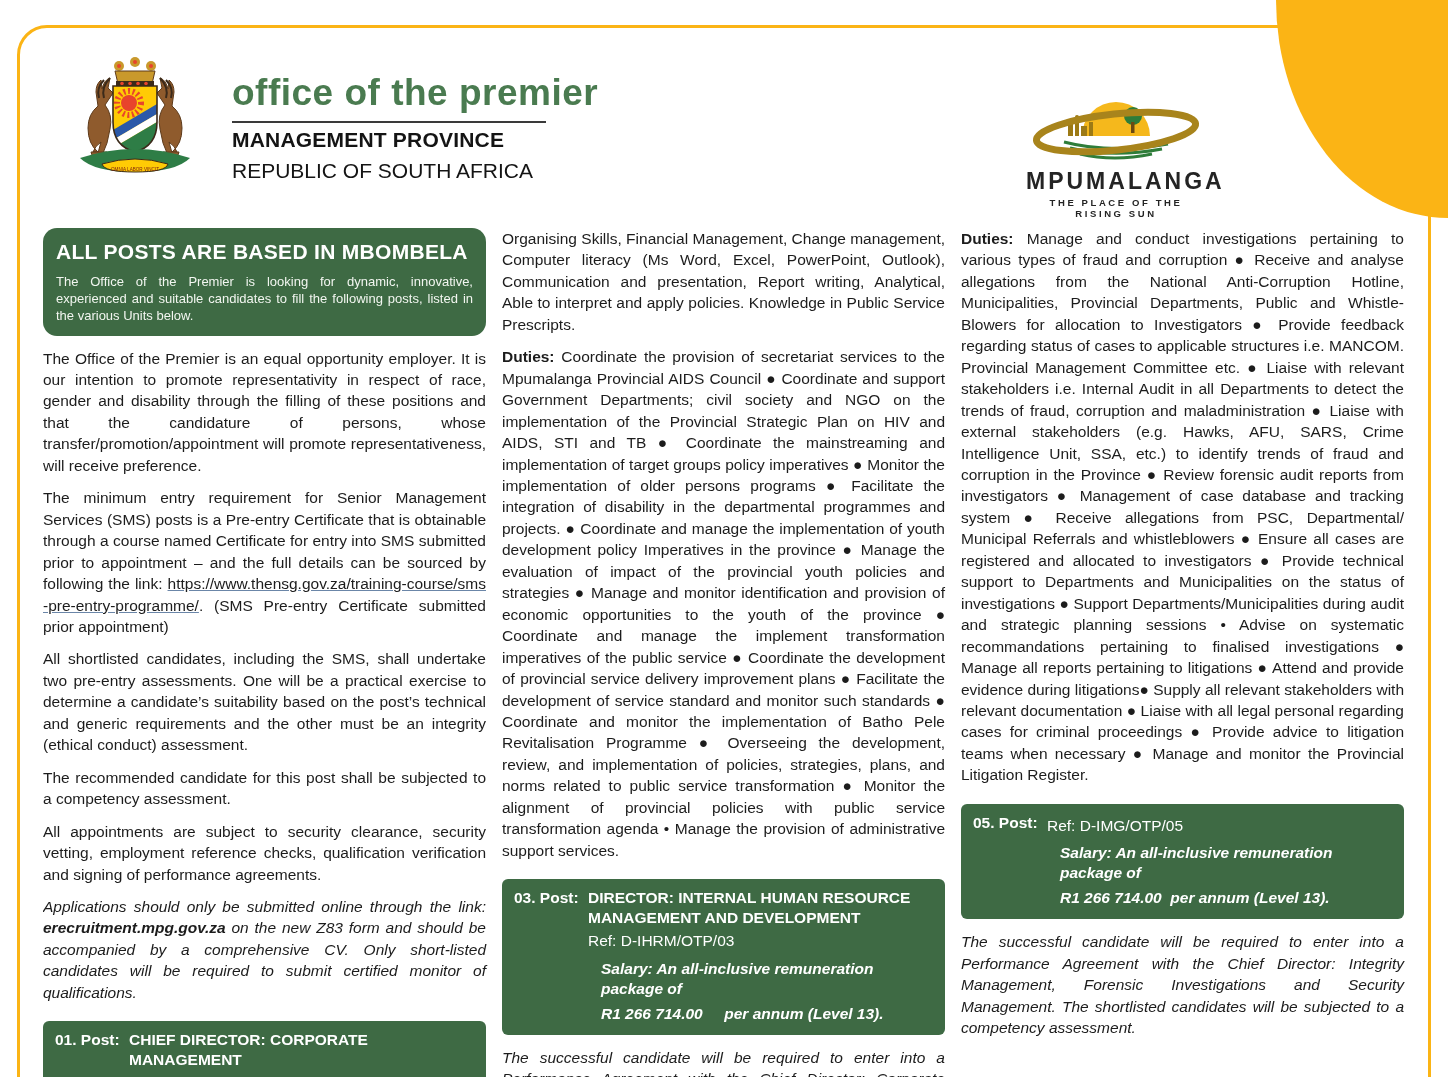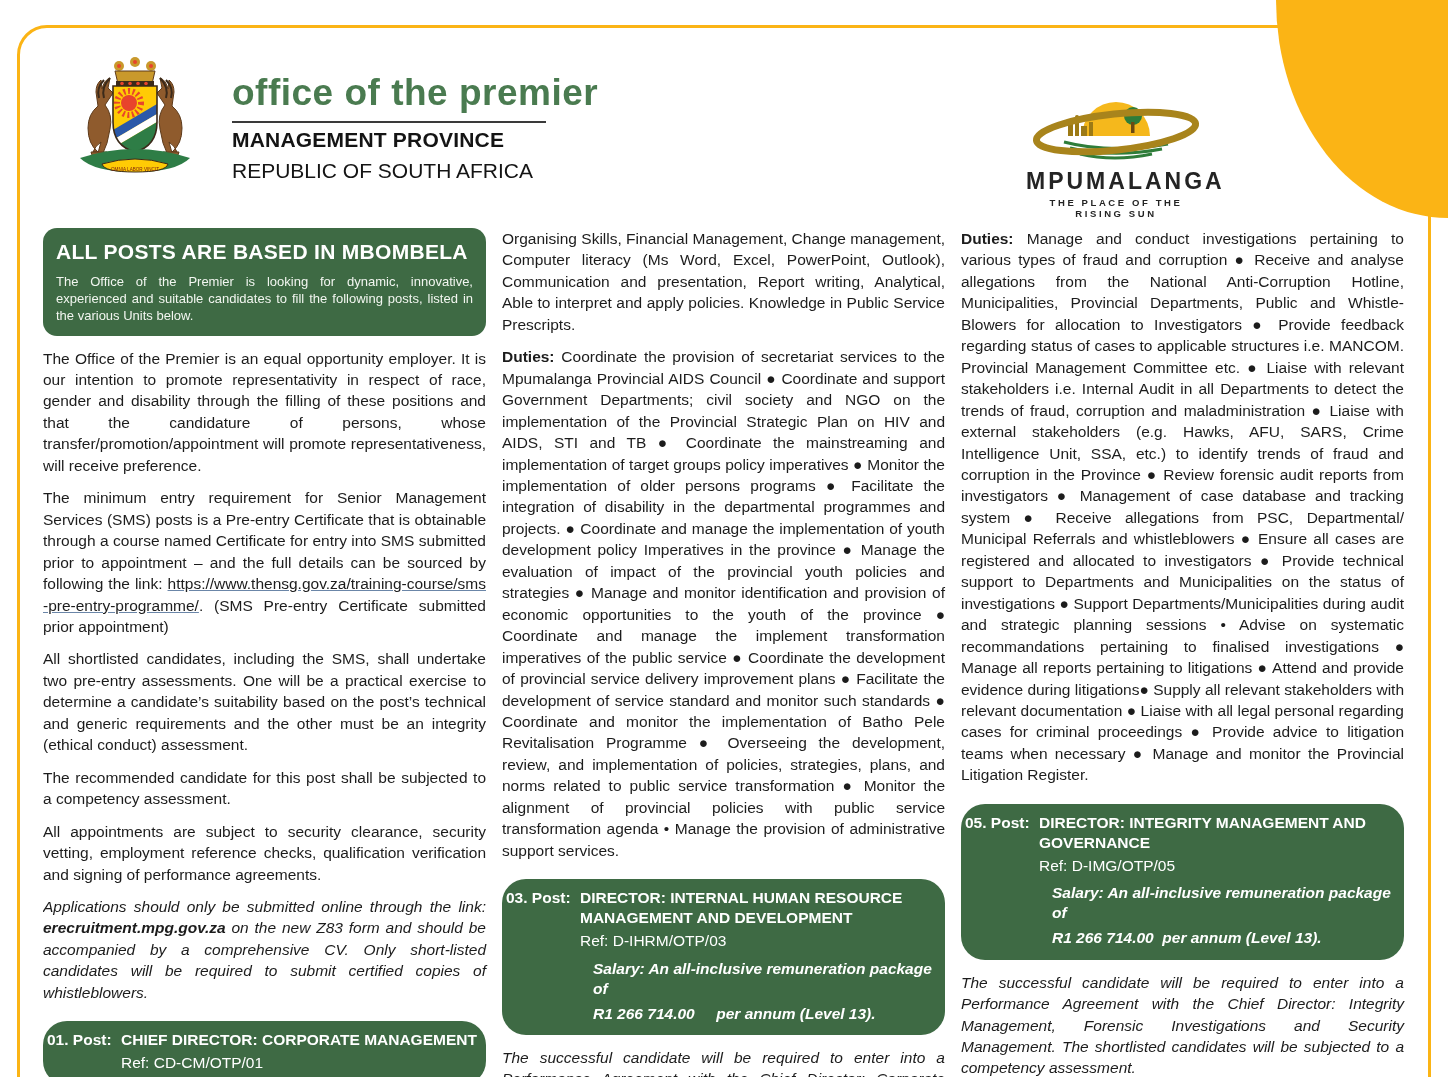--- a/index.html
+++ b/index.html
@@ -34,22 +34,22 @@
   .italic{font-style:italic;}
   .doc-link{color:#1c1c1c;text-decoration:underline;text-decoration-color:#6b86a8;cursor:pointer;word-break:break-all;}
   .apply-link{font-style:italic;cursor:pointer;}
   .green-banner{
     background:#3E6A44;color:#fff;border-radius:14px;
     padding:7px 13px 11px;margin:0 0 12px;
   }
   .banner-title{font-size:21px;font-weight:bold;letter-spacing:.3px;text-align:left;margin:2px 0 7px;}
   .banner-sub{font-size:13px;color:#f2f6f0;text-align:justify;line-height:1.32;}
   .post-box{
-    background:#3E6A44;color:#fff;border-radius:24px;
-    padding:9px 4px 11px;margin:18px 0 12px;display:flex;text-align:left;line-height:1.3;
+    background:#3E6A44;color:#fff;border-radius:6px;
+    padding:9px 12px 11px;margin:18px 0 12px;display:flex;text-align:left;line-height:1.3;
   }
   .post-number{width:74px;flex:none;font-weight:bold;font-size:15.5px;}
   .post-content{flex:1;}
   .post-title{font-weight:bold;font-size:15.5px;}
   .post-ref{margin-top:3px;}
   .post-salary{font-style:italic;font-weight:bold;margin-top:7px;padding-left:13px;white-space:pre-wrap;}
   .post-salary.l2{margin-top:5px;}
   b.lead{font-weight:bold;}
 </style>
 </head>
@@ -146,21 +146,21 @@
     <section class="col">
       <div class="green-banner">
         <div class="banner-title">ALL POSTS ARE BASED IN MBOMBELA</div>
         <div class="banner-sub">The Office of the Premier is looking for dynamic, innovative, experienced and suitable candidates to fill the following posts, listed in the various Units below.</div>
       </div>
       <p>The Office of the Premier is an equal opportunity employer. It is our intention to promote representativity in respect of race, gender and disability through the filling of these positions and that the candidature of persons, whose transfer/promotion/appointment will promote representativeness, will receive preference.</p>
       <p><span>The minimum entry requirement for Senior Management Services (SMS) posts is a Pre-entry Certificate that is obtainable through a course named Certificate for entry into SMS submitted prior to appointment – and the full details can be sourced by following the link: </span><a class="doc-link">https://www.thensg.gov.za/training-course/sms-pre-entry-programme/</a><span>. (SMS Pre-entry Certificate submitted prior appointment)</span></p>
       <p>All shortlisted candidates, including the SMS, shall undertake two pre-entry assessments. One will be a practical exercise to determine a candidate’s suitability based on the post’s technical and generic requirements and the other must be an integrity (ethical conduct) assessment.</p>
       <p>The recommended candidate for this post shall be subjected to a competency assessment.</p>
       <p>All appointments are subject to security clearance, security vetting, employment reference checks, qualification verification and signing of performance agreements.</p>
-      <p class="italic"><span>Applications should only be submitted online through the link: </span><b class="apply-link">erecruitment.mpg.gov.za</b><span> on the new Z83 form and should be accompanied by a comprehensive CV. Only short-listed candidates will be required to submit certified copies of whistleblowers.</span></p>
+      <p class="italic"><span>Applications should only be submitted online through the link: </span><b class="apply-link">erecruitment.mpg.gov.za</b><span> on the new Z83 form and should be accompanied by a comprehensive CV. Only short-listed candidates will be required to submit certified monitor of qualifications.</span></p>
 
       <div class="post-box">
         <span class="post-number">01. Post:</span>
         <div class="post-content">
           <div class="post-title">CHIEF DIRECTOR: CORPORATE MANAGEMENT</div>
           <div class="post-ref">Ref: CD-CM/OTP/01</div>
 
         </div>
       </div>
 
@@ -182,21 +182,20 @@
       <p class="italic">The successful candidate will be required to enter into a Performance Agreement with the Chief Director: Corporate Management. The shortlisted candidates will be subjected to a competency assessment.</p>
 
     </section>
 
     <section class="col">
       <p><b class="lead">Duties:</b> <span>Manage and conduct investigations pertaining to various types of fraud and corruption ● Receive and analyse allegations from the National Anti-Corruption Hotline, Municipalities, Provincial Departments, Public and Whistle-Blowers for allocation to Investigators ● Provide feedback regarding status of cases to applicable structures i.e. MANCOM. Provincial Management Committee etc. ● Liaise with relevant stakeholders i.e. Internal Audit in all Departments to detect the trends of fraud, corruption and maladministration ● Liaise with external stakeholders (e.g. Hawks, AFU, SARS, Crime Intelligence Unit, SSA, etc.) to identify trends of fraud and corruption in the Province ● Review forensic audit reports from investigators ● Management of case database and tracking system ● Receive allegations from PSC, Departmental/ Municipal Referrals and whistleblowers ● Ensure all cases are registered and allocated to investigators ● Provide technical support to Departments and Municipalities on the status of investigations ● Support Departments/Municipalities during audit and strategic planning sessions • Advise on systematic recommandations pertaining to finalised investigations ● Manage all reports pertaining to litigations ● Attend and provide evidence during litigations● Supply all relevant stakeholders with relevant documentation ● Liaise with all legal personal regarding cases for criminal proceedings ● Provide advice to litigation teams when necessary ● Manage and monitor the Provincial Litigation Register.</span></p>
 
       <div class="post-box">
         <span class="post-number">05. Post:</span>
         <div class="post-content">
-          <div class="post-title">DIRECTOR: INTEGRITY MANAGEMENT AND GOVERNANCE</div>
           <div class="post-ref">Ref: D-IMG/OTP/05</div>
           <div class="post-salary">Salary: An all-inclusive remuneration package of</div>
           <div class="post-salary l2">R1 266 714.00&nbsp; per annum (Level 13).</div>
         </div>
       </div>
       <p class="italic">The successful candidate will be required to enter into a Performance Agreement with the Chief Director: Integrity Management, Forensic Investigations and Security Management. The shortlisted candidates will be subjected to a competency assessment.</p>
 
     </section>
 
   </main>

